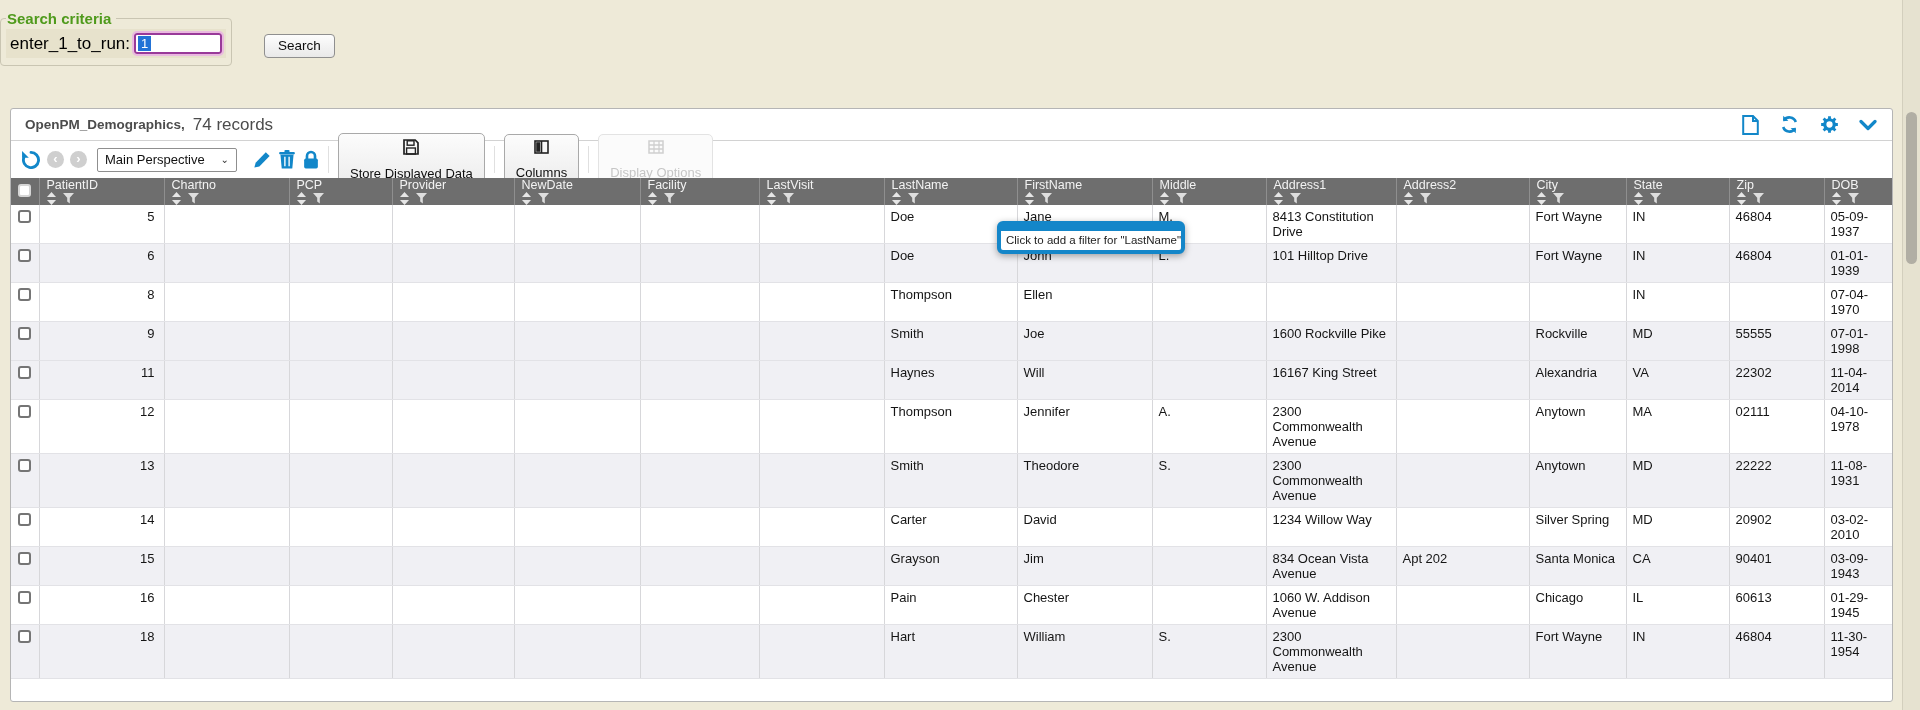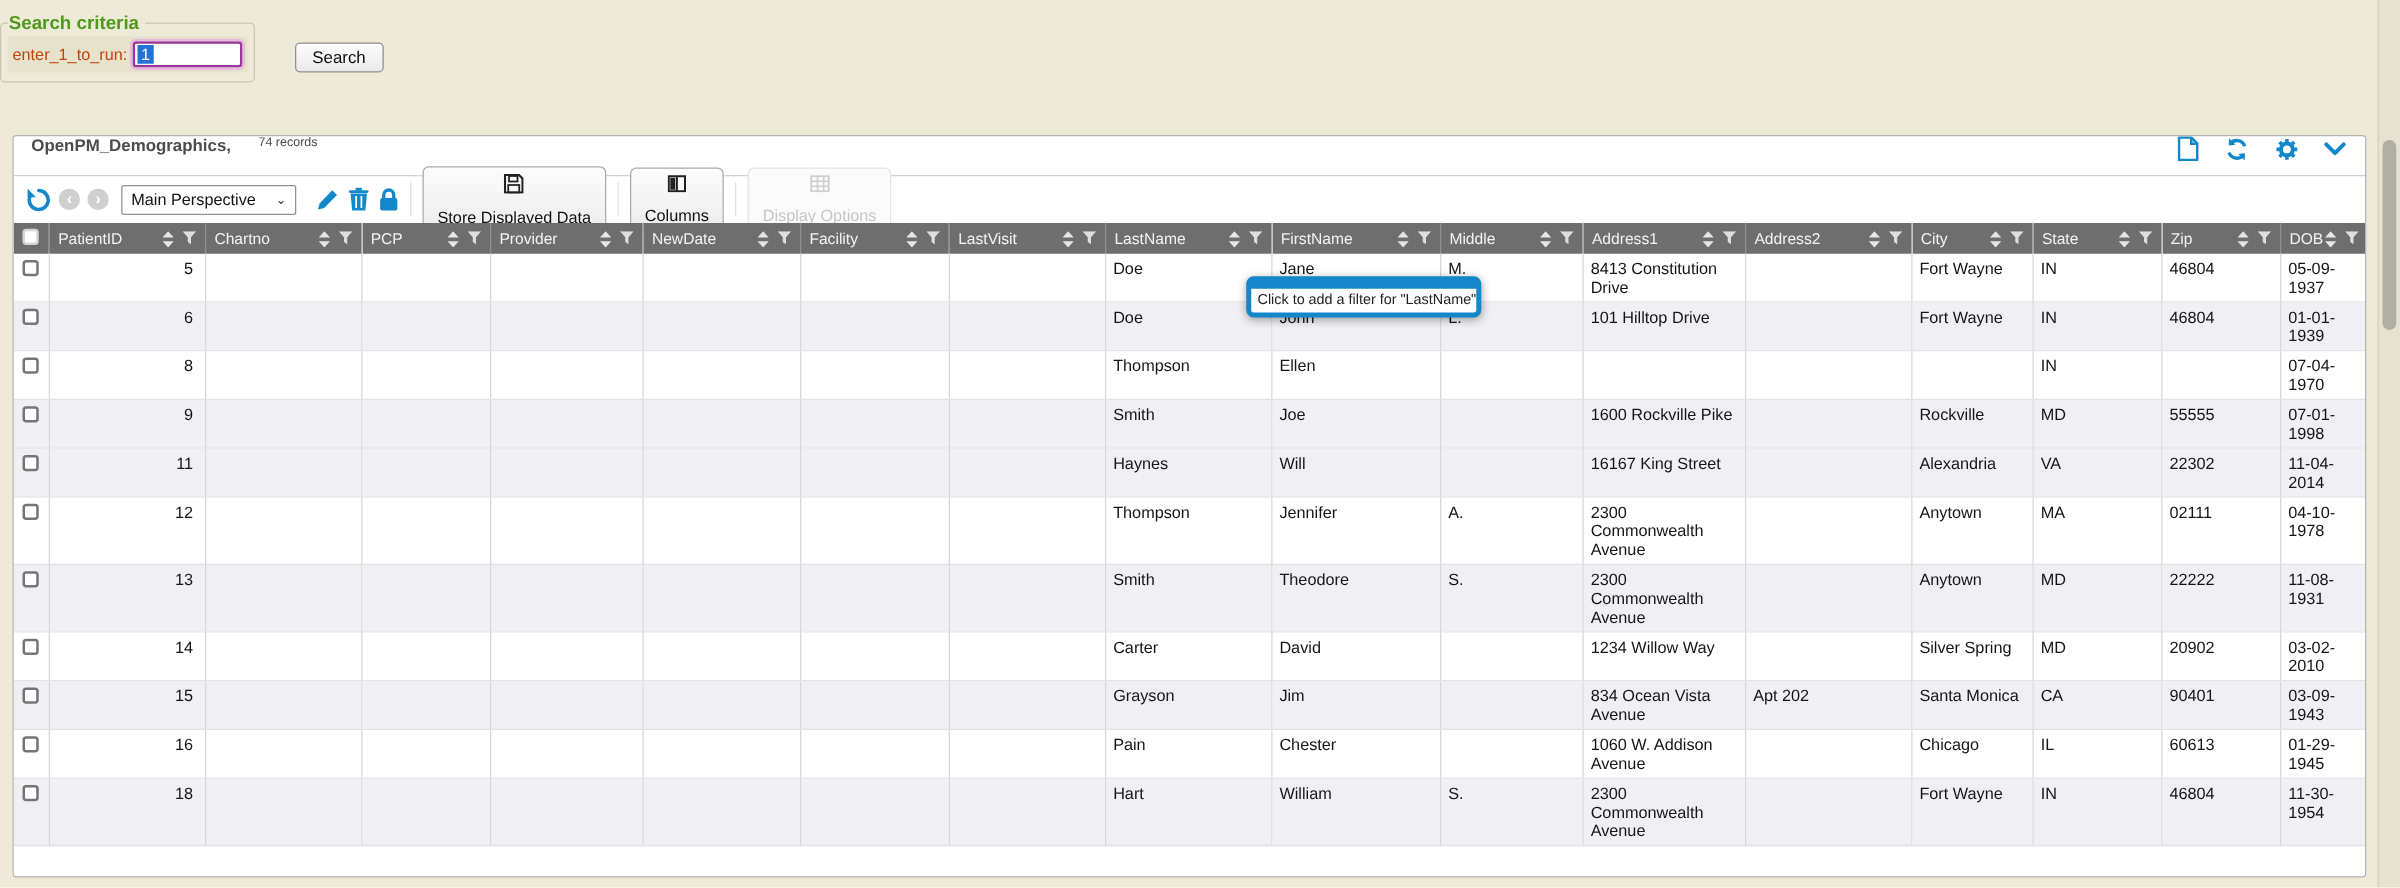--- a/index.html
+++ b/index.html
@@ -13,36 +13,36 @@
 
   
   .search-wrap { position:absolute; top:10px; left:0; width:100%;
     display:flex; align-items:center; }
   fieldset.search-box { width:194px; border:1px solid #c9c5b2; border-radius:4px;
     margin:0; padding:2px 5px 7px 5px; }
   fieldset.search-box legend { color:#4f9a1c; font-weight:bold; font-size:15px;
     padding:0 5px 0 1px; }
   .search-row { background:#e7e2cc; display:flex; align-items:center;
     padding:4px 4px; }
-  .search-label { font-size:13px; color:#c2410c; white-space:nowrap;text-align:right; }
+  .search-label { font-size:17px; color:#000000; white-space:nowrap;text-align:right; }
   .fake-input { margin-left:4px; width:88px; height:21px; background:#fff;
     border:2px solid #993a99; outline:2px solid #eab9e0; border-radius:3px;
     display:flex; align-items:center; padding:0 2px; font-size:13px; }
   .fake-input .sel { background:#2373d6; color:#fff; padding:0 3px; line-height:15px; }
   .search-btn { margin-top:15px; font-size:13.5px; color:#0d0d0d;
     padding:3px 13px 4px; background:linear-gradient(#fdfdfd,#e9e9e9);
     border:1px solid #8f8f8f; border-radius:4px; cursor:pointer;margin-left:32px; }
 
   
   .panel { position:absolute; left:10px; top:108px; width:1883px; height:594px;
     background:#fff; border:1px solid #b5b5b5; border-radius:3px; overflow:hidden; }
 
-  .title-bar { height:31px; display:flex; align-items:flex-start; padding:0 15px 0 14px; }
+  .title-bar { height:31px; display:flex; align-items:center; padding:0 15px 0 14px; }
   .title-name { font-weight:bold; color:#4c4c4c; font-size:13.5px; }
-  .title-records { color:#4c4c4c; font-size:10px; margin-left:22px; }
+  .title-records { color:#4c4c4c; font-size:17px; margin-left:8px; }
   .title-icons { margin-left:auto; display:flex; align-items:center; gap:20px; }
   .title-icons .icon-btn { display:flex; align-items:center; cursor:pointer; }
 
   .toolbar { height:38px; border-top:1px solid #d2d2d2; display:flex;
     align-items:center; padding:0 10px; }
   .tb-gap { width:8px; }
   .tb-sep { width:1px; height:27px; background:#e0e0e0; margin:0 9px; }
   .icon-btn { background:none; border:none; padding:0; display:flex; align-items:center; }
   .nav-circle { width:17px; height:17px; border-radius:50%; background:#cfcfcf;
     color:#fff; font-size:13px; line-height:16px; text-align:center;
@@ -57,21 +57,21 @@
     padding:5px 11px; font-size:13px; color:#0f0f0f; cursor:pointer;flex-direction:column; }
   .tb-btn.disabled { color:#c6c6c6; border-color:#e3e3e3;
     background:#fbfbfb; cursor:default; }
 
   
   .table-wrap { position:relative; height:524px; overflow:hidden; }
   table { border-collapse:collapse; table-layout:fixed; width:1883px; }
   thead th { background:#6e6e6e; color:#f3f3f3; font-weight:normal; font-size:12.5px;
     text-align:left; padding:0 4px 0 7px; border-right:1px solid #8f8f8f;
     height:25px; white-space:nowrap; overflow:hidden; cursor:pointer; }
-  .th-in { display:flex; align-items:flex-end; justify-content:space-between; }
+  .th-in { display:flex; align-items:flex-start; justify-content:space-between;flex-direction:column; }
   .th-ctrl { display:flex; align-items:center; gap:7px; padding-right:3px; }
   .th-ctrl span { display:flex; align-items:center; }
   th.cb, td.cb { text-align:center; padding:0; }
   tbody td { font-size:13px; color:#151515; vertical-align:top;
     padding:4px 6px; height:27px; line-height:15px;
     border-right:1px solid #d7d7da; border-bottom:1px solid #e2e2e6;
     overflow:hidden; word-wrap:break-word; }
   tbody tr.alt td { background:#f0f0f4; }
   td.idc { text-align:right; padding-right:9px; }
   td.cb { padding-top:5px; }

